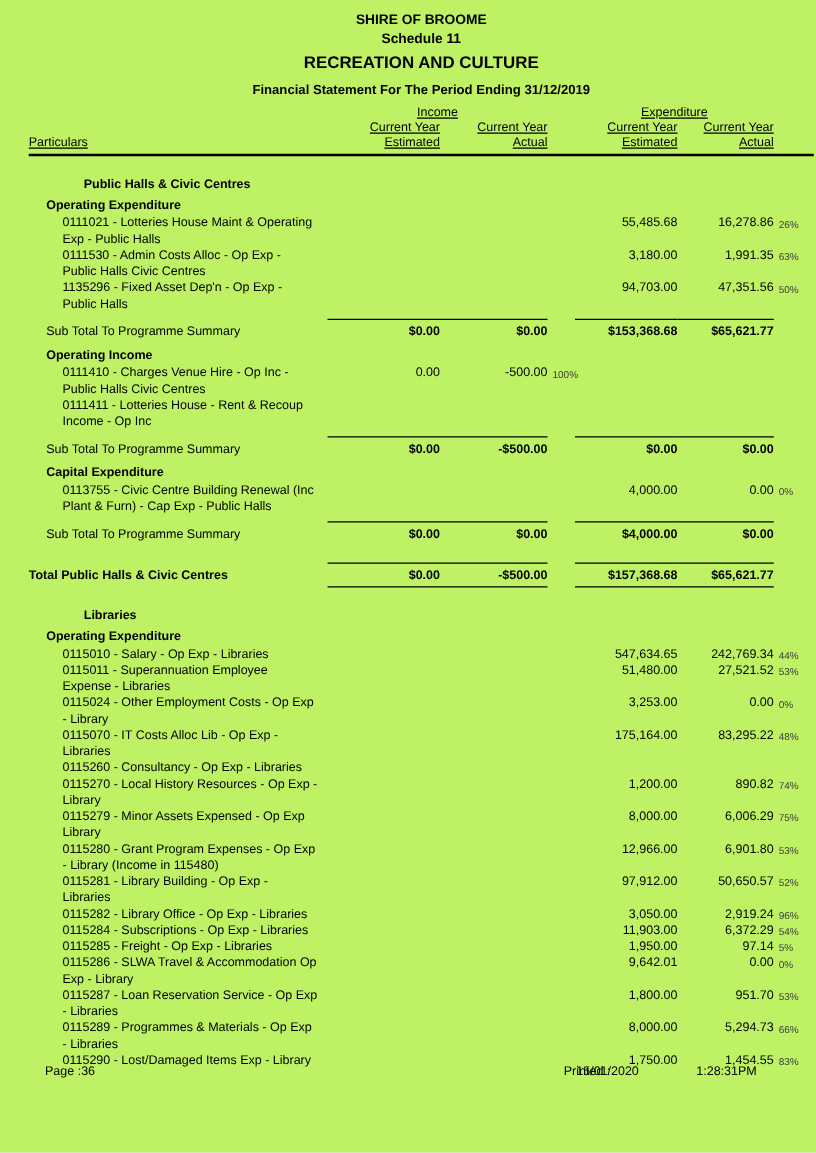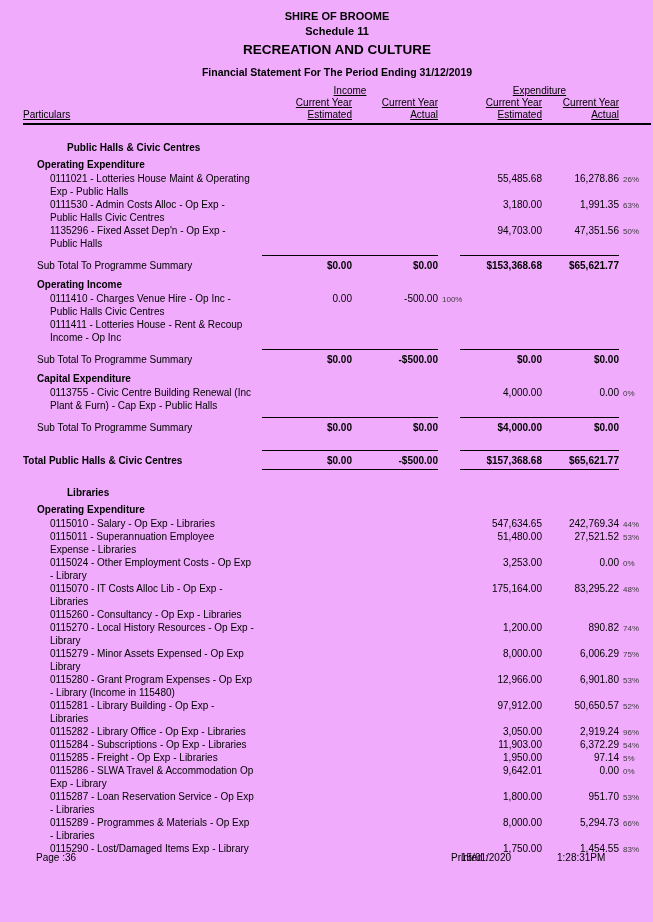--- a/index.html
+++ b/index.html
@@ -1,20 +1,20 @@
 <!DOCTYPE html>
 <html><head>
 <meta charset="utf-8">
 <style>
   html, body { margin:0; padding:0; background:#e8e8e8; }
   .page {
     position:relative;
     width:653px; height:922px;
     margin:0 auto;
-    background:#f0abfc;
+    background:#bef264;
     font-family:"Liberation Sans", sans-serif;
     color:#000;
     overflow:hidden;
   }
   .content { padding:10px 2px 0 23px; width:628px; }
 
   
   .rpt-head { text-align:center; }
   .org      { font-size:11px;   font-weight:bold; }
   .schedule { font-size:11px;   font-weight:bold; margin-top:3px; }

